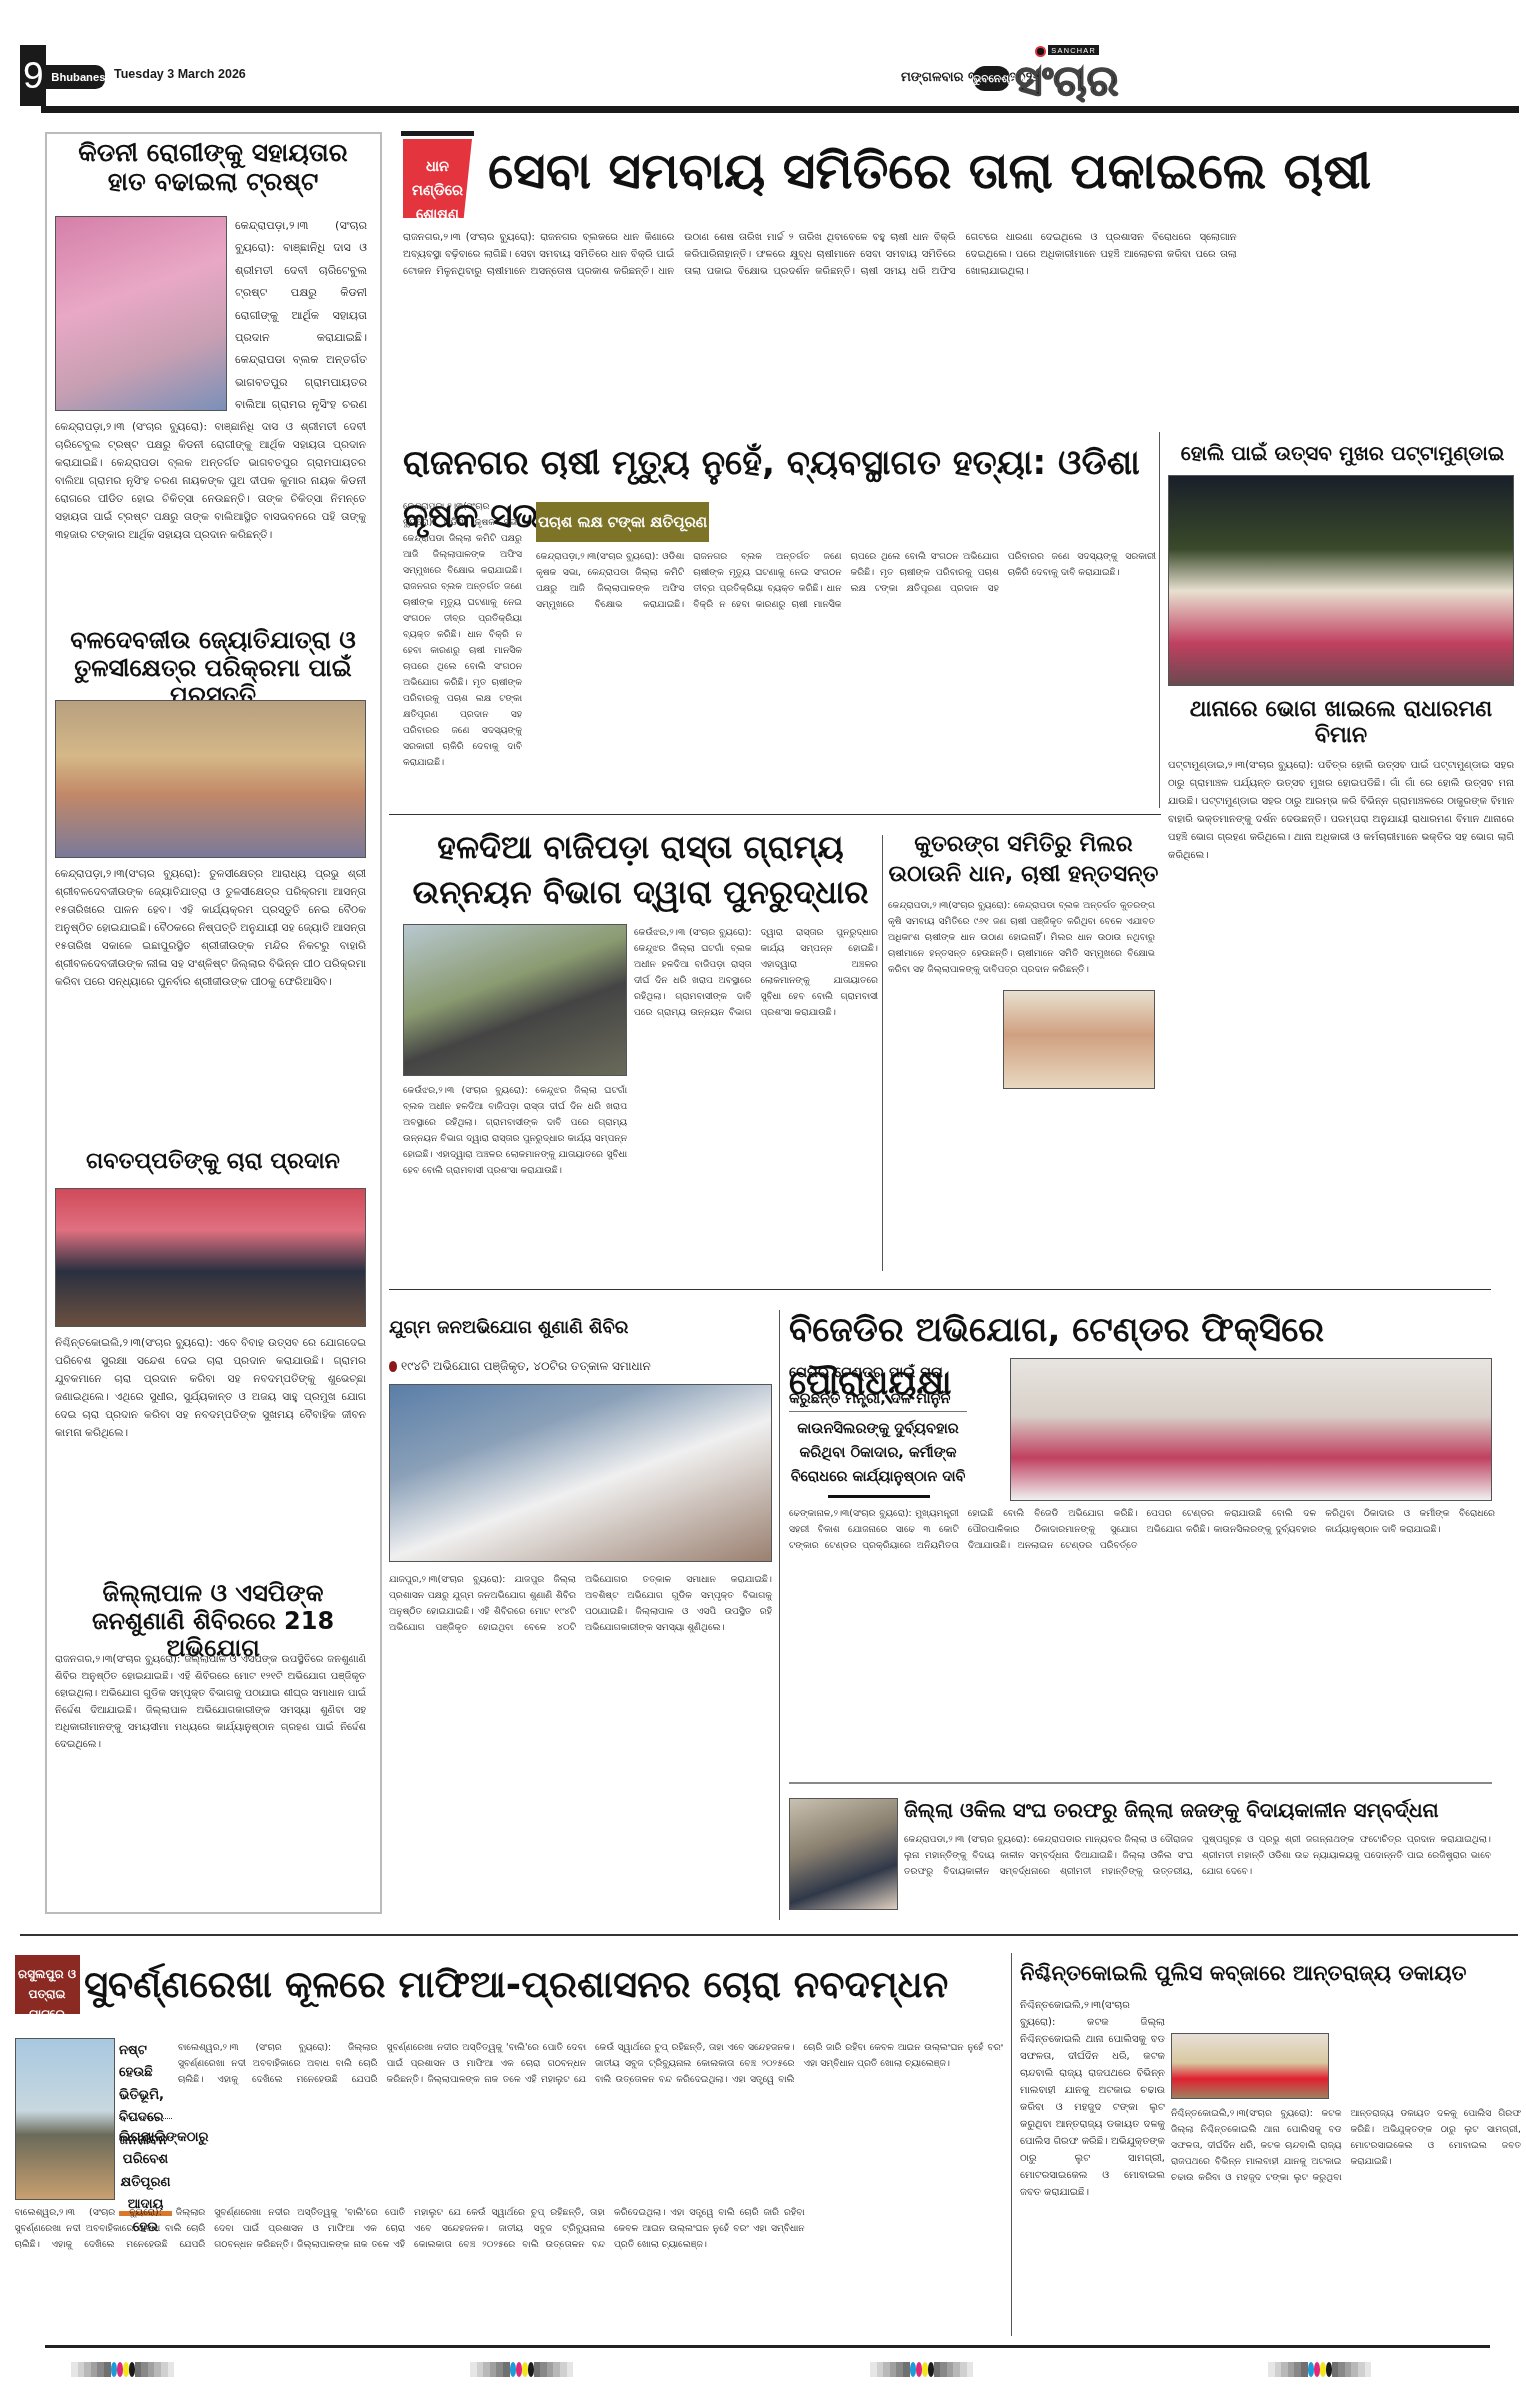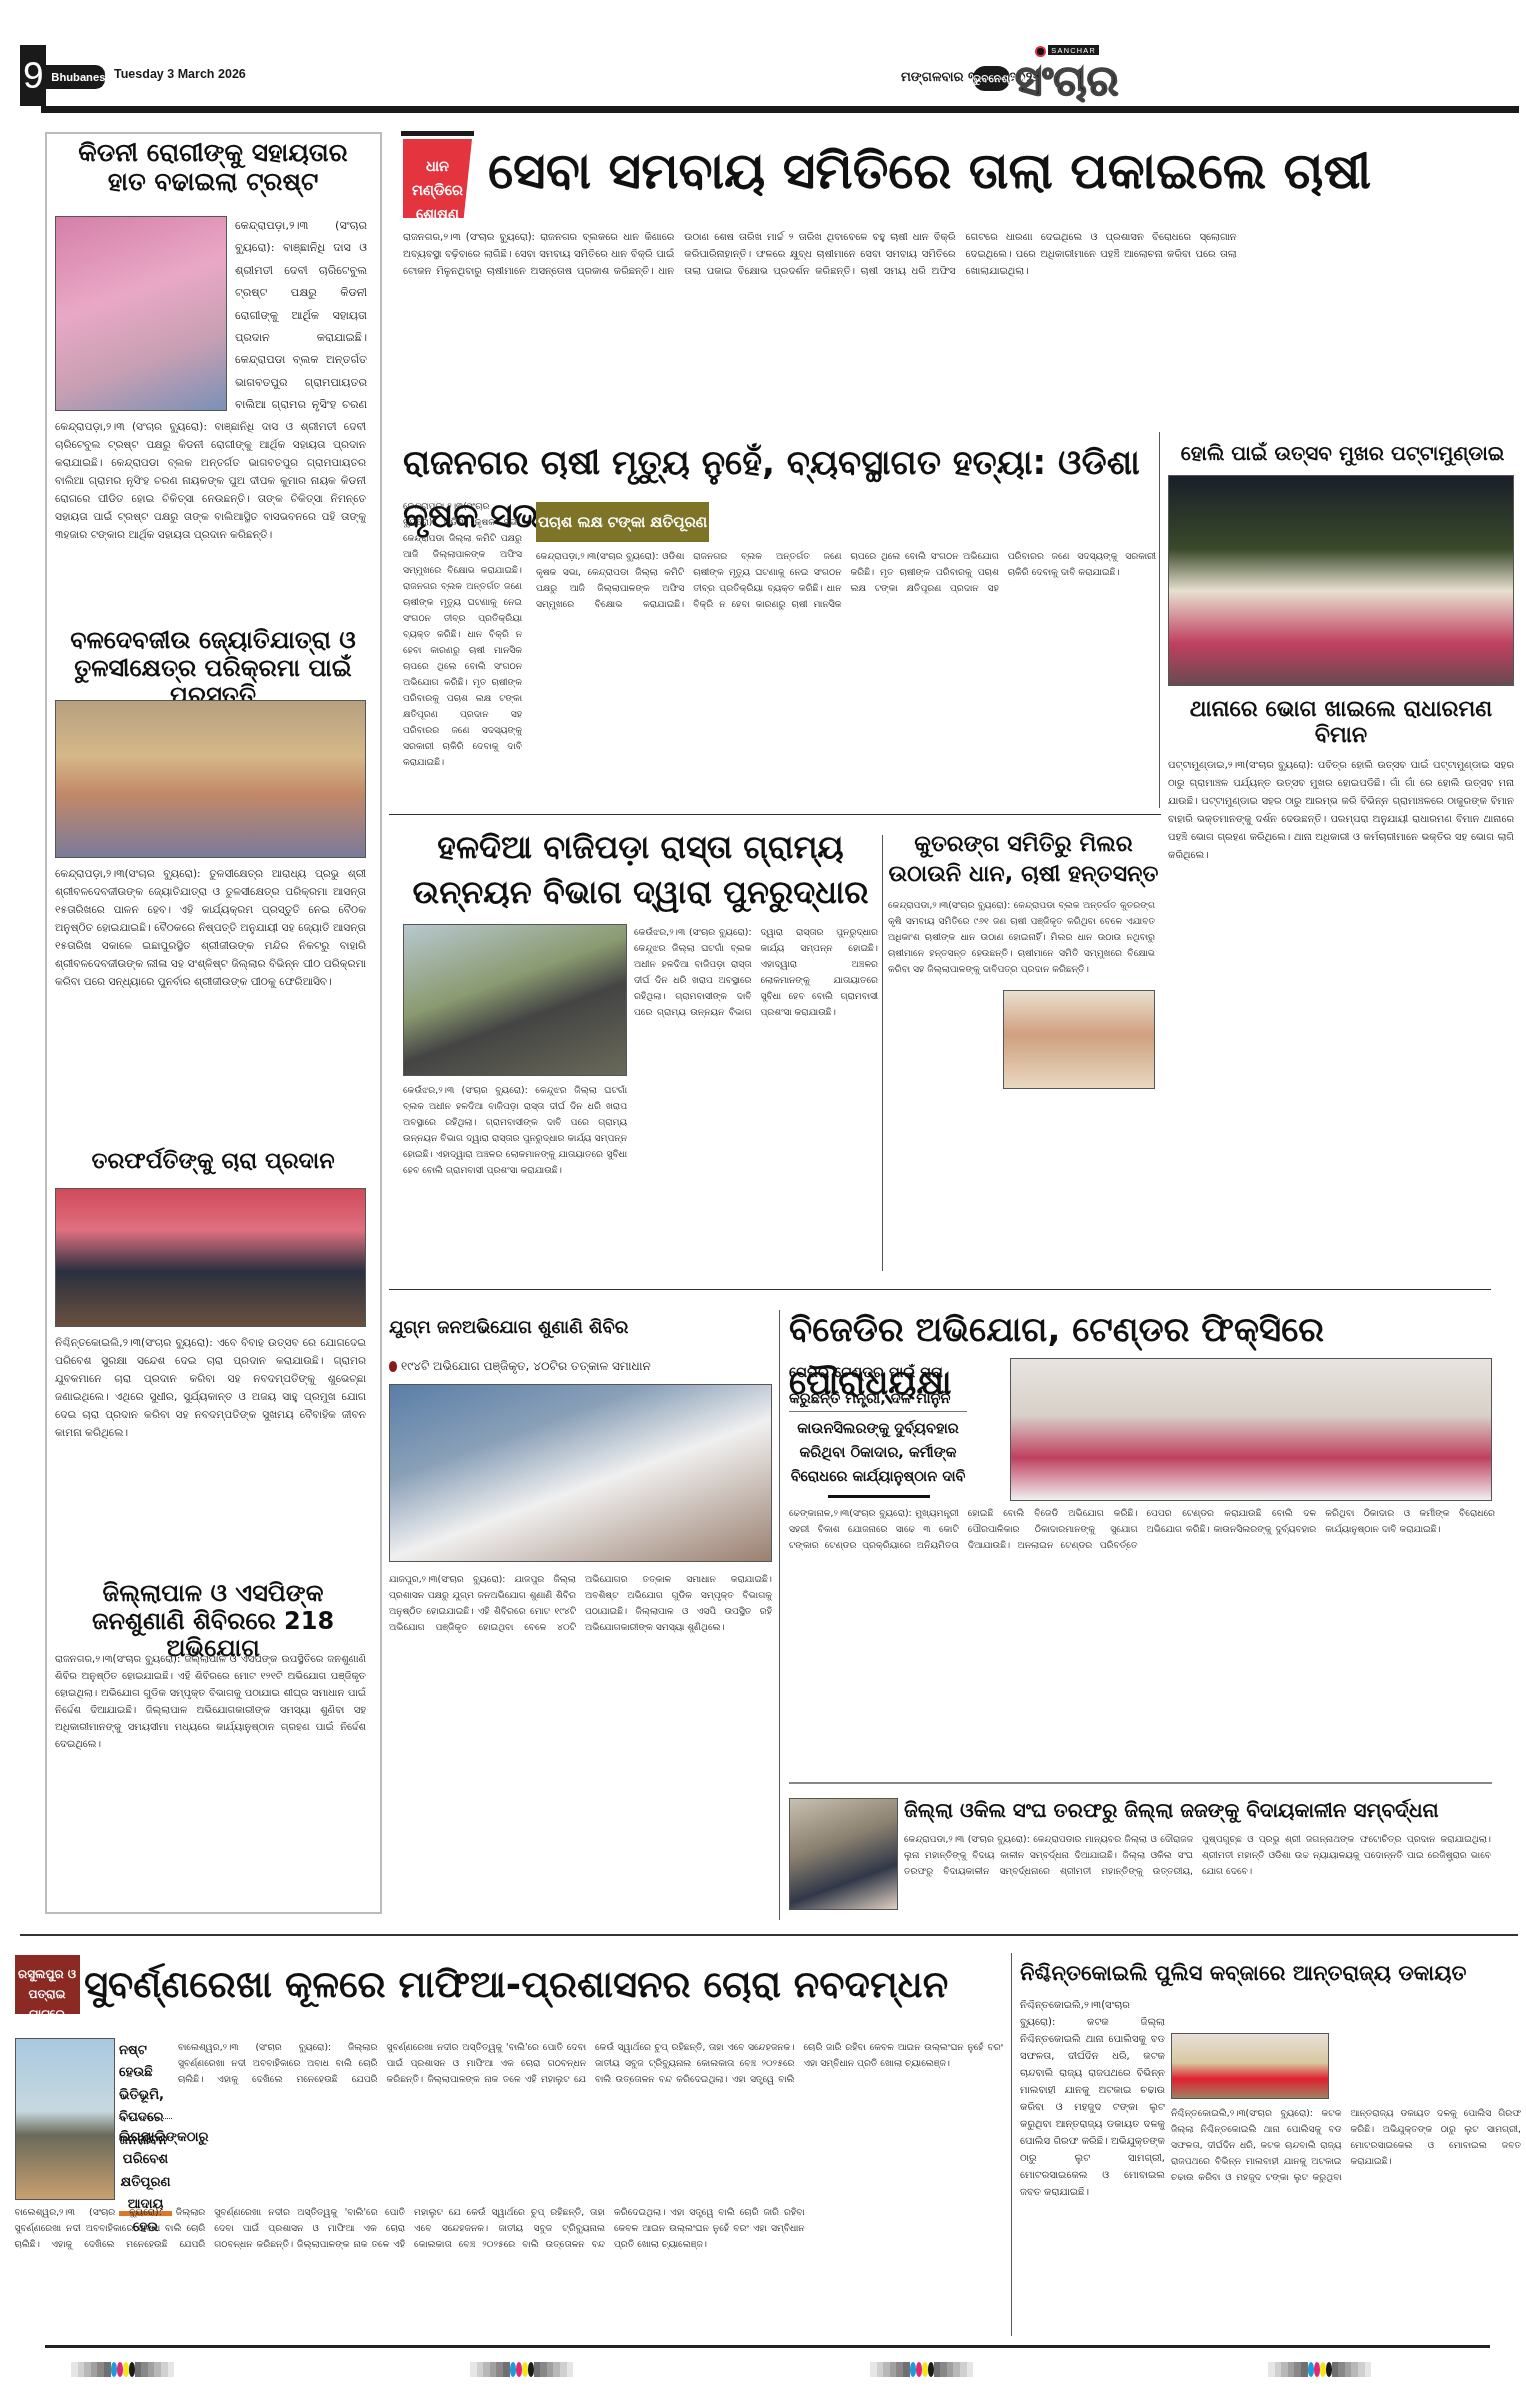--- a/index.html
+++ b/index.html
@@ -49,21 +49,21 @@
 
 <div class="abs hl" style="left:58px; top:139px; width:310px; font-size:25px; text-align:center;">କିଡନୀ ରୋଗୀଙ୍କୁ ସହାୟତାର ହାତ ବଢାଇଲା ଟ୍ରଷ୍ଟ</div>
 <div class="abs photo" style="left:55px; top:216px; width:172px; height:195px; background:linear-gradient(160deg,#d57fa8 0%,#e9a8c6 40%,#c79fb2 70%,#7a90b8 100%);"></div>
 <div class="abs body-text" style="left:235px; top:215px; width:132px; height:198px; overflow:hidden; font-size:11.2px; line-height:22.4px;">କେନ୍ଦ୍ରାପଡ଼ା,୨।୩ (ସଂଚାର ବ୍ୟୁରୋ): ବାଞ୍ଛାନିଧି ଦାସ ଓ ଶ୍ରୀମତୀ ଦେବୀ ଚାରିଟେବୁଲ ଟ୍ରଷ୍ଟ ପକ୍ଷରୁ କିଡନୀ ରୋଗୀଙ୍କୁ ଆର୍ଥିକ ସହାୟତା ପ୍ରଦାନ କରାଯାଇଛି। କେନ୍ଦ୍ରାପଡା ବ୍ଲକ ଅନ୍ତର୍ଗତ ଭାଗବତପୁର ଗ୍ରାମପାୟତର ବାଲିଆ ଗ୍ରାମର ନୃସିଂହ ଚରଣ ନାୟକଙ୍କ ପୁଅ ଦୀପକ କୁମାର ନାୟକ କିଡନୀ ରୋଗରେ ପୀଡିତ ହୋଇ ଚିକିତ୍ସା ନେଉଛନ୍ତି। ତାଙ୍କ ଚିକିତ୍ସା ନିମନ୍ତେ ସହାୟତା ପାଇଁ ଟ୍ରଷ୍ଟ ପକ୍ଷରୁ ତାଙ୍କ ବାଲିଆସ୍ଥିତ ବାସଭବନରେ ପହି ତାଙ୍କୁ ୩ହଜାର ଟଙ୍କାର ଆର୍ଥିକ ସହାୟତା ପ୍ରଦାନ କରିଛନ୍ତି।</div>
 <div class="abs body-text" style="left:55px; top:417px; width:311px; height:198px; overflow:hidden; font-size:10.6px;">କେନ୍ଦ୍ରାପଡ଼ା,୨।୩ (ସଂଚାର ବ୍ୟୁରୋ): ବାଞ୍ଛାନିଧି ଦାସ ଓ ଶ୍ରୀମତୀ ଦେବୀ ଚାରିଟେବୁଲ ଟ୍ରଷ୍ଟ ପକ୍ଷରୁ କିଡନୀ ରୋଗୀଙ୍କୁ ଆର୍ଥିକ ସହାୟତା ପ୍ରଦାନ କରାଯାଇଛି। କେନ୍ଦ୍ରାପଡା ବ୍ଲକ ଅନ୍ତର୍ଗତ ଭାଗବତପୁର ଗ୍ରାମପାୟତର ବାଲିଆ ଗ୍ରାମର ନୃସିଂହ ଚରଣ ନାୟକଙ୍କ ପୁଅ ଦୀପକ କୁମାର ନାୟକ କିଡନୀ ରୋଗରେ ପୀଡିତ ହୋଇ ଚିକିତ୍ସା ନେଉଛନ୍ତି। ତାଙ୍କ ଚିକିତ୍ସା ନିମନ୍ତେ ସହାୟତା ପାଇଁ ଟ୍ରଷ୍ଟ ପକ୍ଷରୁ ତାଙ୍କ ବାଲିଆସ୍ଥିତ ବାସଭବନରେ ପହି ତାଙ୍କୁ ୩ହଜାର ଟଙ୍କାର ଆର୍ଥିକ ସହାୟତା ପ୍ରଦାନ କରିଛନ୍ତି।</div>
 
 <div class="abs hl" style="left:58px; top:627px; width:310px; font-size:24px; text-align:center;">ବଳଦେବଜୀଉ ଜ୍ୟୋତିଯାତ୍ରା ଓ ତୁଳସୀକ୍ଷେତ୍ର ପରିକ୍ରମା ପାଇଁ ପ୍ରସ୍ତୁତି</div>
 <div class="abs photo" style="left:55px; top:700px; width:311px; height:158px; background:linear-gradient(180deg,#b8a080 0%,#d5b888 35%,#c28868 60%,#7a7a9a 100%);"></div>
 <div class="abs body-text" style="left:55px; top:864px; width:311px; height:277px; overflow:hidden; font-size:10.6px;">କେନ୍ଦ୍ରାପଡ଼ା,୨।୩(ସଂଚାର ବ୍ୟୁରୋ): ତୁଳସୀକ୍ଷେତ୍ର ଆରାଧ୍ୟ ପ୍ରଭୁ ଶ୍ରୀ ଶ୍ରୀବଳଦେବଜୀଉଙ୍କ ଜ୍ୟୋତିଯାତ୍ରା ଓ ତୁଳସୀକ୍ଷେତ୍ର ପରିକ୍ରମା ଆସନ୍ତା ୧୫ତାରିଖରେ ପାଳନ ହେବ। ଏହି କାର୍ଯ୍ୟକ୍ରମ ପ୍ରସ୍ତୁତି ନେଇ ବୈଠକ ଅନୁଷ୍ଠିତ ହୋଇଯାଇଛି। ବୈଠକରେ ନିଷ୍ପତ୍ତି ଅନୁଯାୟୀ ସହ ଜ୍ୟୋତି ଆସନ୍ତା ୧୫ତାରିଖ ସକାଳେ ଇଛାପୁରସ୍ଥିତ ଶ୍ରୀଜୀଉଙ୍କ ମନ୍ଦିର ନିକଟରୁ ବାହାରି ଶ୍ରୀବଳଦେବଜୀଉଙ୍କ ଲୀଳା ସହ ସଂଶ୍ଳିଷ୍ଟ ଜିଲ୍ଲାର ବିଭିନ୍ନ ପୀଠ ପରିକ୍ରମା କରିବା ପରେ ସନ୍ଧ୍ୟାରେ ପୁନର୍ବାର ଶ୍ରୀଜୀଉଙ୍କ ପୀଠକୁ ଫେରିଆସିବ।</div>
 
-<div class="abs hl" style="left:58px; top:1148px; width:310px; font-size:22.4px; text-align:center;">ତରଫର୍ପତିଙ୍କୁ ଚାରା ପ୍ରଦାନ</div>
+<div class="abs hl" style="left:58px; top:1148px; width:310px; font-size:22.4px; text-align:center;">ଗବତପ୍ପତିଙ୍କୁ ଚାରା ପ୍ରଦାନ</div>
 <div class="abs photo" style="left:55px; top:1188px; width:311px; height:139px; background:linear-gradient(180deg,#d04a5a 0%,#e07080 30%,#2a3040 60%,#6a5040 100%);"></div>
 <div class="abs body-text" style="left:55px; top:1333px; width:311px; height:244px; overflow:hidden; font-size:10.6px;">ନିଶ୍ଚିନ୍ତକୋଇଲି,୨।୩(ସଂଚାର ବ୍ୟୁରୋ): ଏବେ ବିବାହ ଉତ୍ସବ ରେ ଯୋଗଦେଇ ପରିବେଶ ସୁରକ୍ଷା ସନ୍ଦେଶ ଦେଇ ଚାରା ପ୍ରଦାନ କରାଯାଉଛି। ଗ୍ରାମର ଯୁବକମାନେ ଚାରା ପ୍ରଦାନ କରିବା ସହ ନବଦମ୍ପତିଙ୍କୁ ଶୁଭେଚ୍ଛା ଜଣାଇଥିଲେ। ଏଥିରେ ସୁଧୀର, ସୁର୍ଯ୍ୟକାନ୍ତ ଓ ଅଜୟ ସାହୁ ପ୍ରମୁଖ ଯୋଗ ଦେଇ ଚାରା ପ୍ରଦାନ କରିବା ସହ ନବଦମ୍ପତିଙ୍କ ସୁଖମୟ ବୈବାହିକ ଜୀବନ କାମନା କରିଥିଲେ।</div>
 
 <div class="abs hl" style="left:58px; top:1580px; width:310px; font-size:24px; text-align:center;">ଜିଲ୍ଲାପାଳ ଓ ଏସପିଙ୍କ ଜନଶୁଣାଣି ଶିବିରରେ 218 ଅଭିଯୋଗ</div>
 <div class="abs body-text" style="left:55px; top:1650px; width:311px; height:257px; overflow:hidden; font-size:10px; line-height:17px;">ରାଜନଗର,୨।୩(ସଂଚାର ବ୍ୟୁରୋ): ଜିଲ୍ଲାପାଳ ଓ ଏସପିଙ୍କ ଉପସ୍ଥିତିରେ ଜନଶୁଣାଣି ଶିବିର ଅନୁଷ୍ଠିତ ହୋଇଯାଇଛି। ଏହି ଶିବିରରେ ମୋଟ ୧୨୧ଟି ଅଭିଯୋଗ ପଞ୍ଜିକୃତ ହୋଇଥିଲା। ଅଭିଯୋଗ ଗୁଡିକ ସମ୍ପୃକ୍ତ ବିଭାଗକୁ ପଠାଯାଇ ଶୀଘ୍ର ସମାଧାନ ପାଇଁ ନିର୍ଦ୍ଦେଶ ଦିଆଯାଇଛି। ଜିଲ୍ଲାପାଳ ଅଭିଯୋଗକାରୀଙ୍କ ସମସ୍ୟା ଶୁଣିବା ସହ ଅଧିକାରୀମାନଙ୍କୁ ସମୟସୀମା ମଧ୍ୟରେ କାର୍ଯ୍ୟାନୁଷ୍ଠାନ ଗ୍ରହଣ ପାଇଁ ନିର୍ଦ୍ଦେଶ ଦେଇଥିଲେ।</div>
 
 <div class="abs" style="left:401px; top:131px; width:73px; height:5.3px; background:#1a1a1a;"></div>
 <div class="abs kicker-red" style="left:403px; top:139px; width:69px; height:79px; font-size:14.5px; line-height:24px; padding-top:14.5px; clip-path:polygon(0 0,100% 0,88% 100%,0 100%);">ଧାନ ମଣ୍ଡିରେ ଶୋଷଣ ଚରମ ସୀମାରେ</div>
 <div class="abs hl" style="left:488px; top:135px; width:1029px; font-size:50px; line-height:73px;">ସେବା ସମବାୟ ସମିତିରେ ତାଲା ପକାଇଲେ ଚାଷୀ</div>
 <div class="abs body-text" style="left:403px; top:228px; width:1115px; height:178px; overflow:hidden; column-count:4; font-size:10px; line-height:17px;">ରାଜନଗର,୨।୩ (ସଂଚାର ବ୍ୟୁରୋ): ରାଜନଗର ବ୍ଲକରେ ଧାନ କିଣାରେ ଅବ୍ୟବସ୍ଥା ବଢ଼ିବାରେ ଲାଗିଛି। ସେବା ସମବାୟ ସମିତିରେ ଧାନ ବିକ୍ରି ପାଇଁ ଟୋକନ ମିଳୁନଥିବାରୁ ଚାଷୀମାନେ ଅସନ୍ତୋଷ ପ୍ରକାଶ କରିଛନ୍ତି। ଧାନ ଉଠାଣ ଶେଷ ତାରିଖ ମାର୍ଚ୍ଚ ୨ ତାରିଖ ଥିବାବେଳେ ବହୁ ଚାଷୀ ଧାନ ବିକ୍ରି କରିପାରିନାହାନ୍ତି। ଫଳରେ କ୍ଷୁବ୍ଧ ଚାଷୀମାନେ ସେବା ସମବାୟ ସମିତିରେ ତାଲା ପକାଇ ବିକ୍ଷୋଭ ପ୍ରଦର୍ଶନ କରିଛନ୍ତି। ଚାଷୀ ସମୟ ଧରି ଅଫିସ ଗେଟରେ ଧାରଣା ଦେଇଥିଲେ ଓ ପ୍ରଶାସନ ବିରୋଧରେ ସ୍ଲୋଗାନ ଦେଇଥିଲେ। ପରେ ଅଧିକାରୀମାନେ ପହଞ୍ଚି ଆଲୋଚନା କରିବା ପରେ ତାଲା ଖୋଲାଯାଇଥିଲା।</div>

